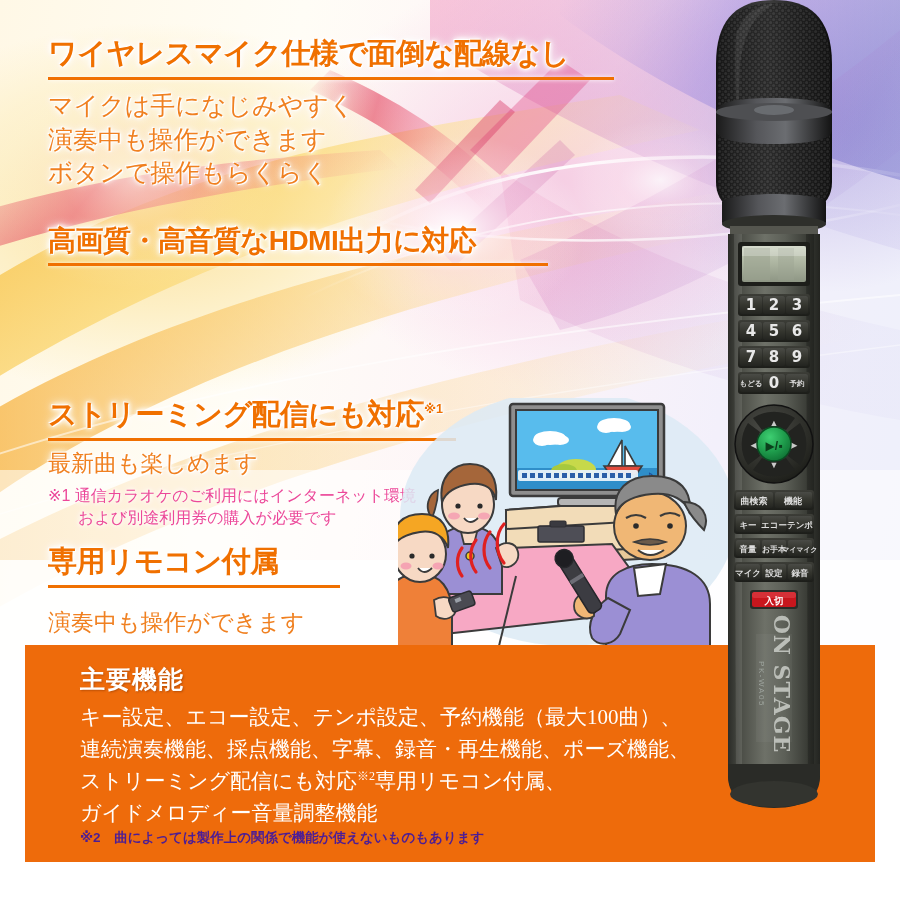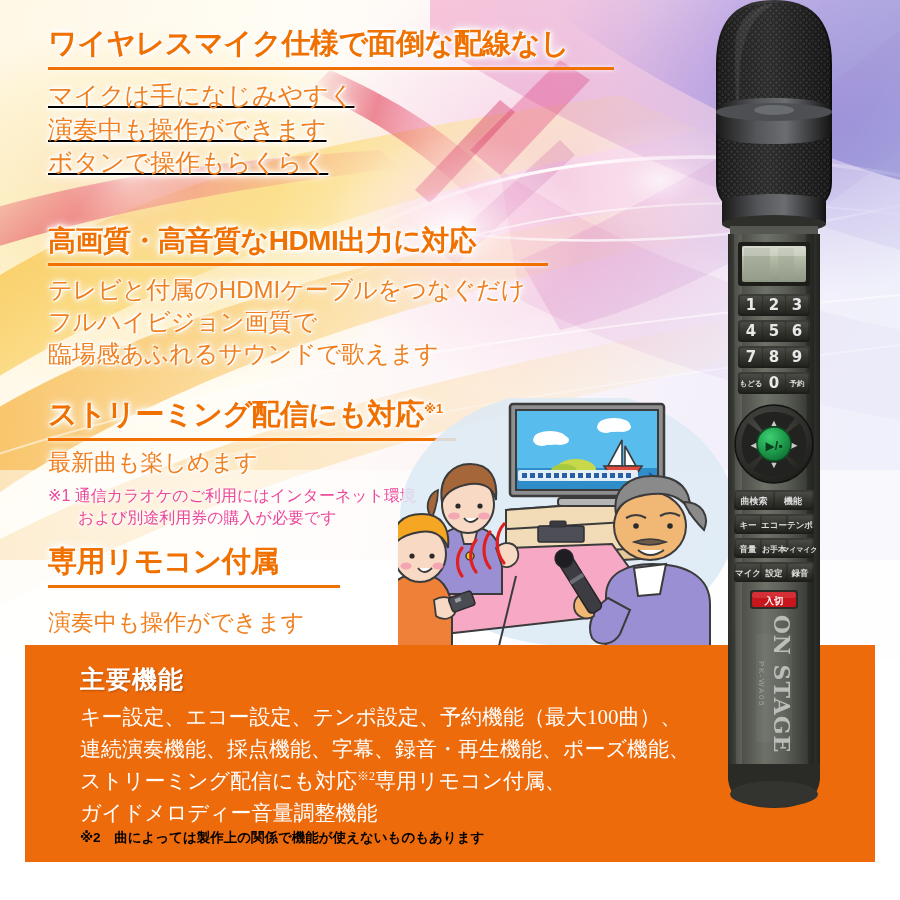--- a/index.html
+++ b/index.html
@@ -74,39 +74,39 @@
   }
   .feat-note {
     color: #ec4899;
     font-size: 16px;
     line-height: 1.38;
     white-space: nowrap;
     text-shadow: 0 0 4px #ffffff, 0 0 6px #ffffff, 0 0 8px #ffffff;
   }
 
   
-  #blk1 { left: 48px; top: 24px; text-decoration: underline; }
+  #blk1 { left: 48px; top: 34px; }
   #blk1 .feat-head { font-size: 29px; }
   #blk1 .feat-rule { width: 566px; }
   #blk1 .feat-line { font-size: 25px; }
   #blk1 .lines { margin-top: 9px; }
 
   
   #blk2 { left: 48px; top: 222px; }
   #blk2 .feat-head { font-size: 28px; }
   #blk2 .feat-rule { width: 500px; }
   #blk2 .feat-line { font-size: 24px; }
   #blk2 .lines { margin-top: 8px; }
 
   
   #blk3 { left: 48px; top: 395px; }
   #blk3 .feat-head { font-size: 29px; }
   #blk3 .feat-rule { width: 408px; }
   #blk3 .feat-line { font-size: 23px; }
-  #blk3 .lines { margin-top: 7px; font-family: Liberation Serif, serif; }
+  #blk3 .lines { margin-top: 7px; }
   #blk3 .notes { margin-top: 6px; }
   #blk3 .note-indent { padding-left: 30px; }
 
   
   #blk4 { left: 48px; top: 542px; }
   #blk4 .feat-head { font-size: 29px; }
   #blk4 .feat-rule { width: 292px; }
   #blk4 .feat-line { font-size: 23px; }
   #blk4 .lines { margin-top: 19px; }
 
@@ -145,21 +145,21 @@
   }
   #panel-list .sup {
     font-size: 12px;
     vertical-align: super;
     letter-spacing: 0;
   }
   #panel-note {
     position: absolute;
     left: 55px;
     top: 184px;
-    color: #000000;
+    color: #4c1d95;
     font-size: 13.5px;
     font-weight: bold;
     white-space: nowrap;
   }
 
   
   #mic {
     position: absolute;
     left: 694px;
     top: -6px;
@@ -256,25 +256,20 @@
     <div class="lines">
       <div class="feat-line">マイクは手になじみやすく</div>
       <div class="feat-line">演奏中も操作ができます</div>
       <div class="feat-line">ボタンで操作もらくらく</div>
     </div>
   </div>
 
   <div class="feature-block" id="blk2">
     <div class="feat-head">高画質・高音質なHDMI出力に対応</div>
     <div class="feat-rule"></div>
-    <div class="lines">
-      <div class="feat-line">テレビと付属のHDMIケーブルをつなぐだけ</div>
-      <div class="feat-line">フルハイビジョン画質で</div>
-      <div class="feat-line">臨場感あふれるサウンドで歌えます</div>
-    </div>
   </div>
 
   <div class="feature-block" id="blk3">
     <div class="feat-head"><span>ストリーミング配信にも対応</span><span class="hl-note">※1</span></div>
     <div class="feat-rule"></div>
     <div class="lines">
       <div class="feat-line">最新曲も楽しめます</div>
     </div>
     <div class="notes">
       <div class="feat-note">※1 通信カラオケのご利用にはインターネット環境</div>

